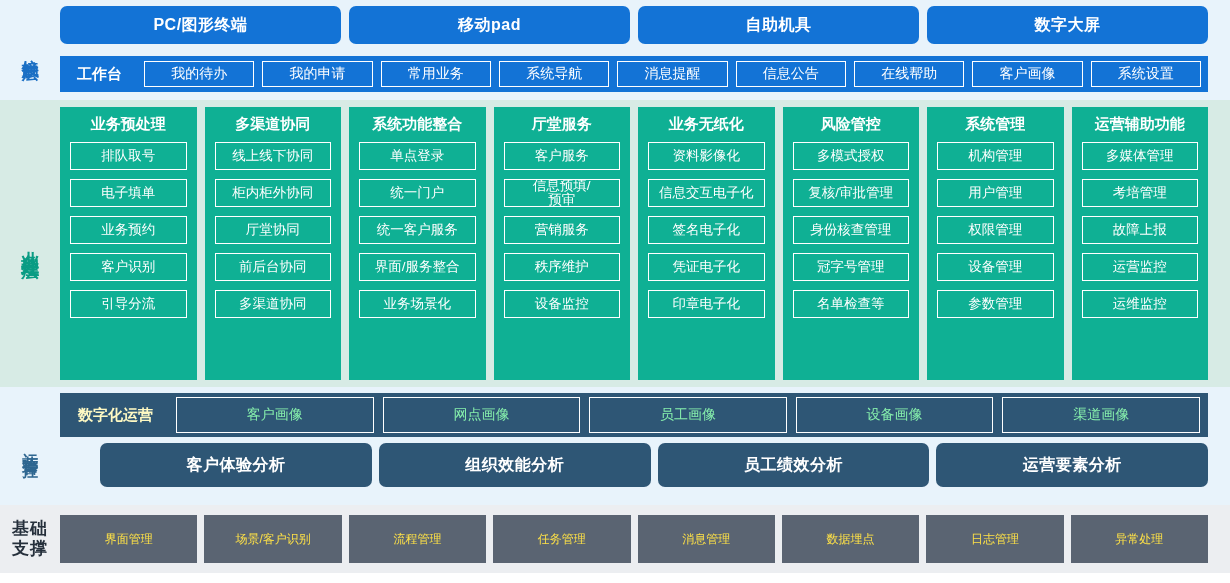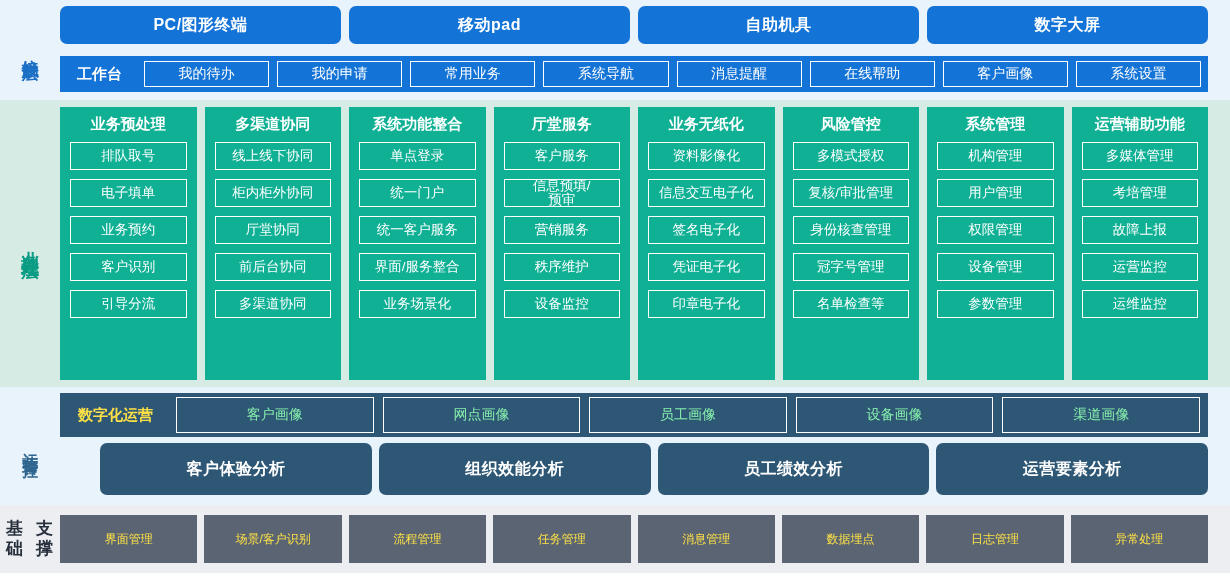--- a/index.html
+++ b/index.html
@@ -182,42 +182,42 @@
   #digital-ops-bar {
     background: #2e5675;
     height: 44px;
     display: flex;
     align-items: center;
     gap: 9px;
     padding: 0 8px;
     box-sizing: border-box;
   }
   #digital-ops-title {
-    color: #fde047;
+    color: #fef9c3;
     font-size: 15px;
     font-weight: bold;
     padding: 0 14px 0 10px;
     white-space: nowrap;
   }
   .portrait-item {
     flex: 1;
     height: 36px;
     border: 1px solid #ffffff;
     color: #86efac;
     display: flex;
     align-items: center;
     justify-content: center;
     font-size: 14px;
     box-sizing: border-box;
     white-space: nowrap;
   }
   #analysis-row {
     display: flex;
     gap: 7px;
-    height: 52px;
+    height: 44px;
     margin-left: 40px;
   }
   .analysis-item {
     flex: 1;
     background: #2e5675;
     border-radius: 7px;
     color: #ffffff;
     display: flex;
     align-items: center;
     justify-content: center;
@@ -229,21 +229,21 @@
   
   #layer-foundation {
     background: #eceef1;
     height: 68px;
     padding: 7px 0;
     align-items: center;
   }
   #layer-foundation .layer-label {
     color: #26303c;
     font-size: 17px;
-    flex-direction: row;
+    flex-direction: column;
   }
   #foundation-body {
     display: flex;
     gap: 7px;
     padding: 0 22px 0 0;
     height: 48px;
     box-sizing: border-box;
   }
   .foundation-item {
     flex: 1;
@@ -272,20 +272,21 @@
         <div class="channel-pill">自助机具</div>
         <div class="channel-pill">数字大屏</div>
       </div>
       <div id="workbench-bar">
         <div id="workbench-title">工作台</div>
         <div class="wb-item">我的待办</div>
         <div class="wb-item">我的申请</div>
         <div class="wb-item">常用业务</div>
         <div class="wb-item">系统导航</div>
         <div class="wb-item">消息提醒</div>
+        <div class="wb-item">信息公告</div>
         <div class="wb-item">在线帮助</div>
         <div class="wb-item">客户画像</div>
         <div class="wb-item">系统设置</div>
       </div>
     </div>
   </div>
 
   <div class="layer" id="layer-business">
     <div class="layer-label">
       <span>业务处理层</span>

